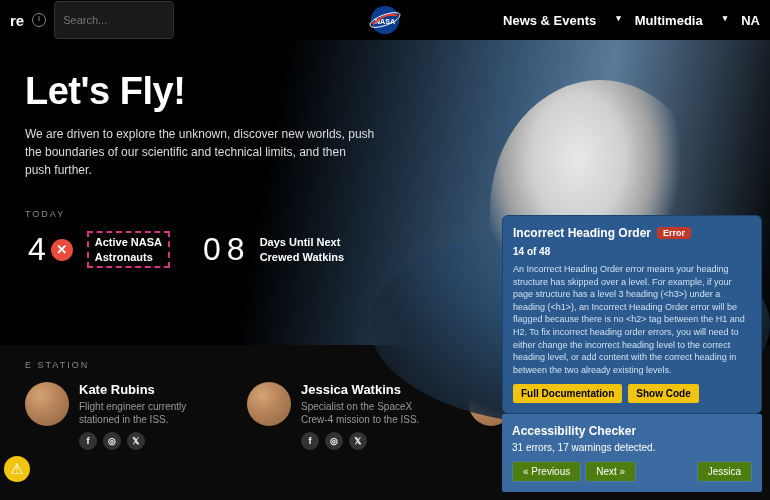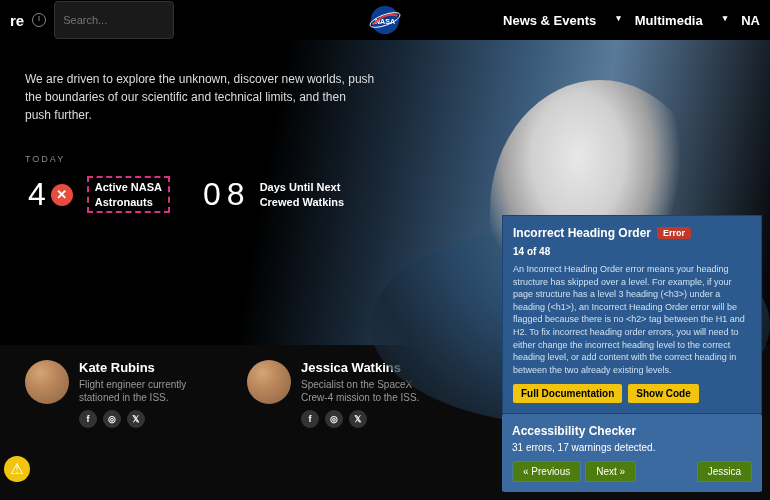--- a/index.html
+++ b/index.html
@@ -28,21 +28,21 @@
 .station{padding:15px 25px;background:#0b0b0b}
 .station-title{font-size:9px;letter-spacing:2px;color:#888;margin-bottom:12px}
 .crew{display:flex;gap:38px}
 .crew-item{display:flex;gap:10px;align-items:flex-start}
 .avatar{width:44px;height:44px;border-radius:50%;background:radial-gradient(circle at 35% 30%,#d4a574 0%,#b8845a 40%,#8a6442 100%);flex-shrink:0}
 .crew-info{max-width:130px}
 .crew-name{font-size:13px;font-weight:700;margin-bottom:3px}
 .crew-role{font-size:10px;color:#999;line-height:1.3;margin-bottom:6px}
 .socials{display:flex;gap:6px}
 .soc{width:18px;height:18px;border-radius:50%;background:#333;display:flex;align-items:center;justify-content:center;font-size:9px;font-weight:700}
-.panel-err{position:absolute;right:8px;top:215px;width:260px;background:#2c5a8f;border:1px solid #1a4570;padding:10px;font-size:10px;z-index:10;border-radius:0}
+.panel-err{position:absolute;right:8px;top:215px;width:260px;background:#2c5a8f;border:1px solid #1a4570;padding:10px;font-size:10px;z-index:10;border-radius:6px}
 .panel-err h3{font-size:12px;font-weight:700;display:flex;align-items:center;gap:6px}
 .badge-err{background:#c0392b;padding:1px 6px;border-radius:3px;font-size:9px}
 .panel-sub{font-size:10px;font-weight:600;margin:6px 0}
 .panel-body{font-size:9px;line-height:1.4;color:#d0e0f0;margin-bottom:8px}
 .panel-btns{display:flex;gap:6px}
 .btn-y{background:#f1c40f;color:#000;padding:4px 8px;font-size:10px;font-weight:600;border:none;cursor:pointer;border-radius:2px}
 .panel-acc{position:absolute;right:8px;bottom:8px;width:260px;background:#3a6a9f;padding:10px;font-size:10px;z-index:10;border-radius:2px}
 .panel-acc h3{font-size:12px;font-weight:700;margin-bottom:4px}
 .acc-sub{font-size:10px;margin-bottom:8px}
 .acc-btns{display:flex;gap:4px}
@@ -78,20 +78,21 @@
       </div>
     <div class="nav-item">
         <span>NA</span>
       </div>
   </div>
 </div>
 
 <div class="hero">
   <div class="earth"></div>
   <div class="hero-content">
+    <h1>Let's Fly!</h1>
     <p>We are driven to explore the unknown, discover new worlds, push the boundaries of our scientific and technical limits, and then push further.</p>
     <div class="today">TODAY</div>
     <div class="stats">
       <div class="stat">
         <div class="stat-num">
           <span class="digit">4</span>
           <span class="err-x">✕</span>
 
         </div>
         <div class="stat-label highlight">
@@ -107,20 +108,21 @@
         <div class="stat-label">
           <div>Days Until Next</div>
           <div>Crewed Watkins</div>
         </div>
       </div>
     </div>
   </div>
 </div>
 
 <div class="station">
+  <div class="station-title">E STATION</div>
   <div class="crew">
     <div class="crew-item">
       <div class="avatar"></div>
       <div class="crew-info">
         <div class="crew-name">Kate Rubins</div>
         <div class="crew-role">Flight engineer currently stationed in the ISS.</div>
         <div class="socials">
           <span class="soc">f</span>
           <span class="soc">◎</span>
           <span class="soc">𝕏</span>

